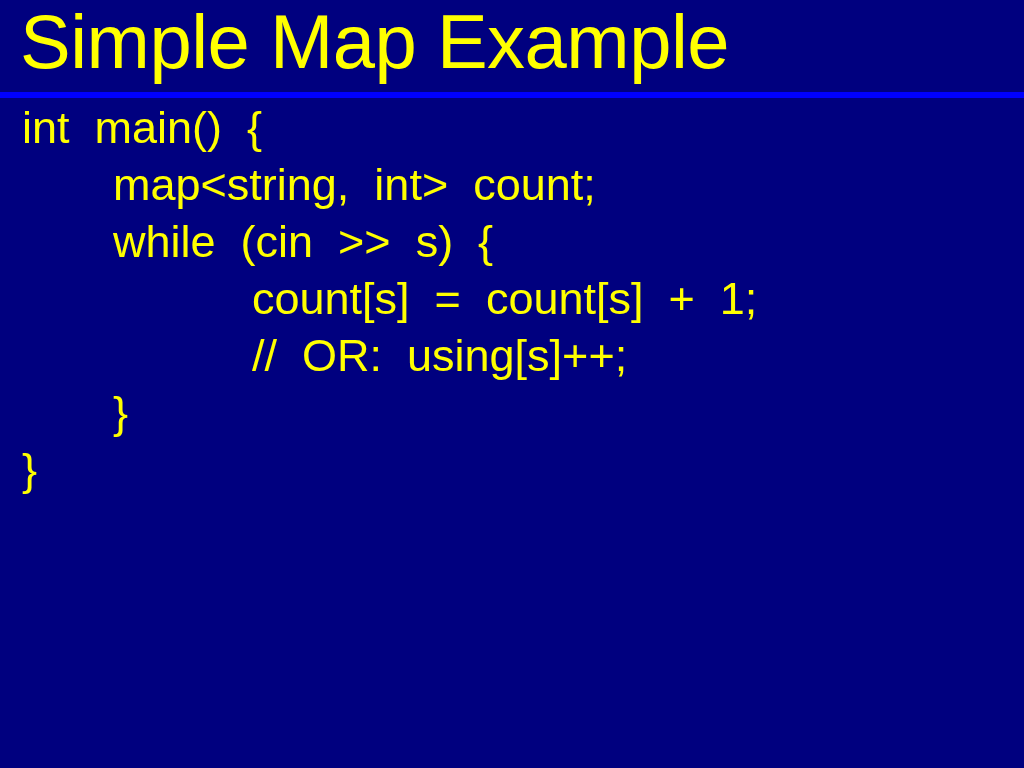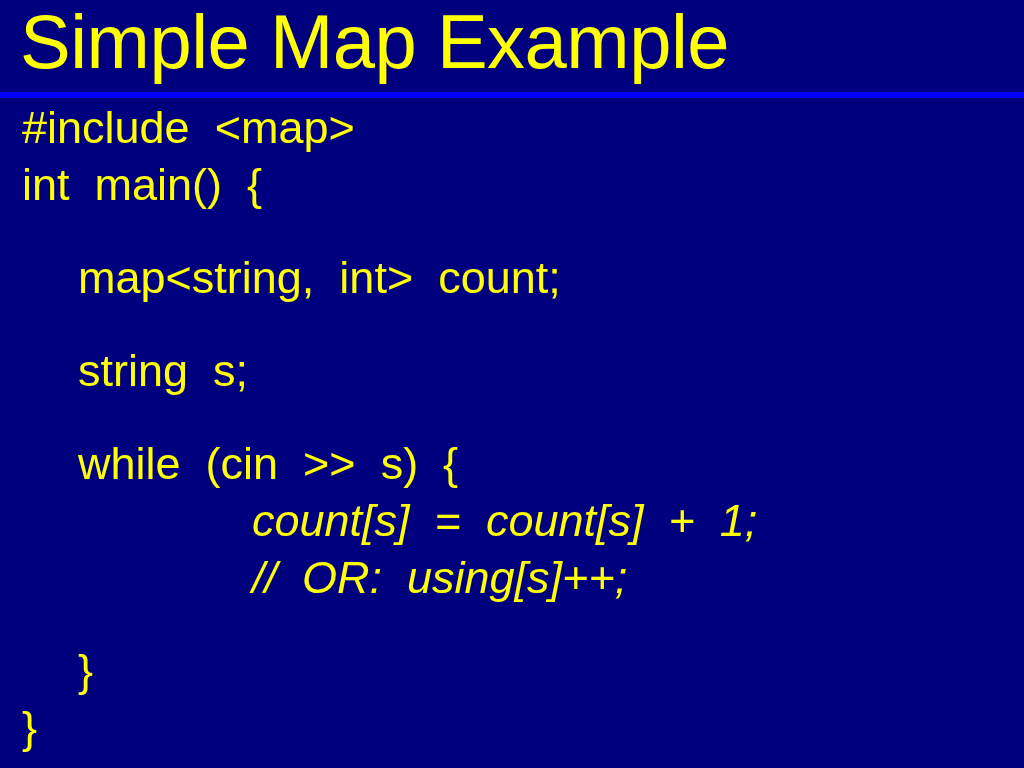--- a/index.html
+++ b/index.html
@@ -71,39 +71,37 @@
     font-family: "Liberation Sans", sans-serif;
     font-size: 45px;
     color: #ffff00;
     white-space: pre;
   }
   .code-line .code-text {
     display: inline-block;
     white-space: pre;
   }
   .indent-0 { padding-left: 22px; }
-  .indent-1 { padding-left: 78px; margin-top: 36px; }
-  .indent-2 { padding-left: 252px; font-style: italic; }
+  .indent-1 { padding-left: 113px; }
+  .indent-2 { padding-left: 252px; }
 </style>
 </head>
 <body>
 
 <div id="slide">
 
   <div id="title-area">
     <h1 id="slide-title">Simple Map Example</h1>
   </div>
 
   <div id="title-rule"></div>
 
   <div id="code-body">
-      <div class="code-line indent-0"><span class="code-text">#include  &lt;map&gt;</span></div>
       <div class="code-line indent-0"><span class="code-text">int  main()  {</span></div>
       <div class="code-line indent-1"><span class="code-text">map&lt;string,  int&gt;  count;</span></div>
-      <div class="code-line indent-1"><span class="code-text">string  s;</span></div>
       <div class="code-line indent-1"><span class="code-text">while  (cin  &gt;&gt;  s)  {</span></div>
       <div class="code-line indent-2"><span class="code-text">count[s]  =  count[s]  +  1;</span></div>
       <div class="code-line indent-2"><span class="code-text">//  OR:  using[s]++;</span></div>
       <div class="code-line indent-1"><span class="code-text">}</span></div>
       <div class="code-line indent-0"><span class="code-text">}</span></div>
     </div>
 
 </div>
 
 </body></html>

